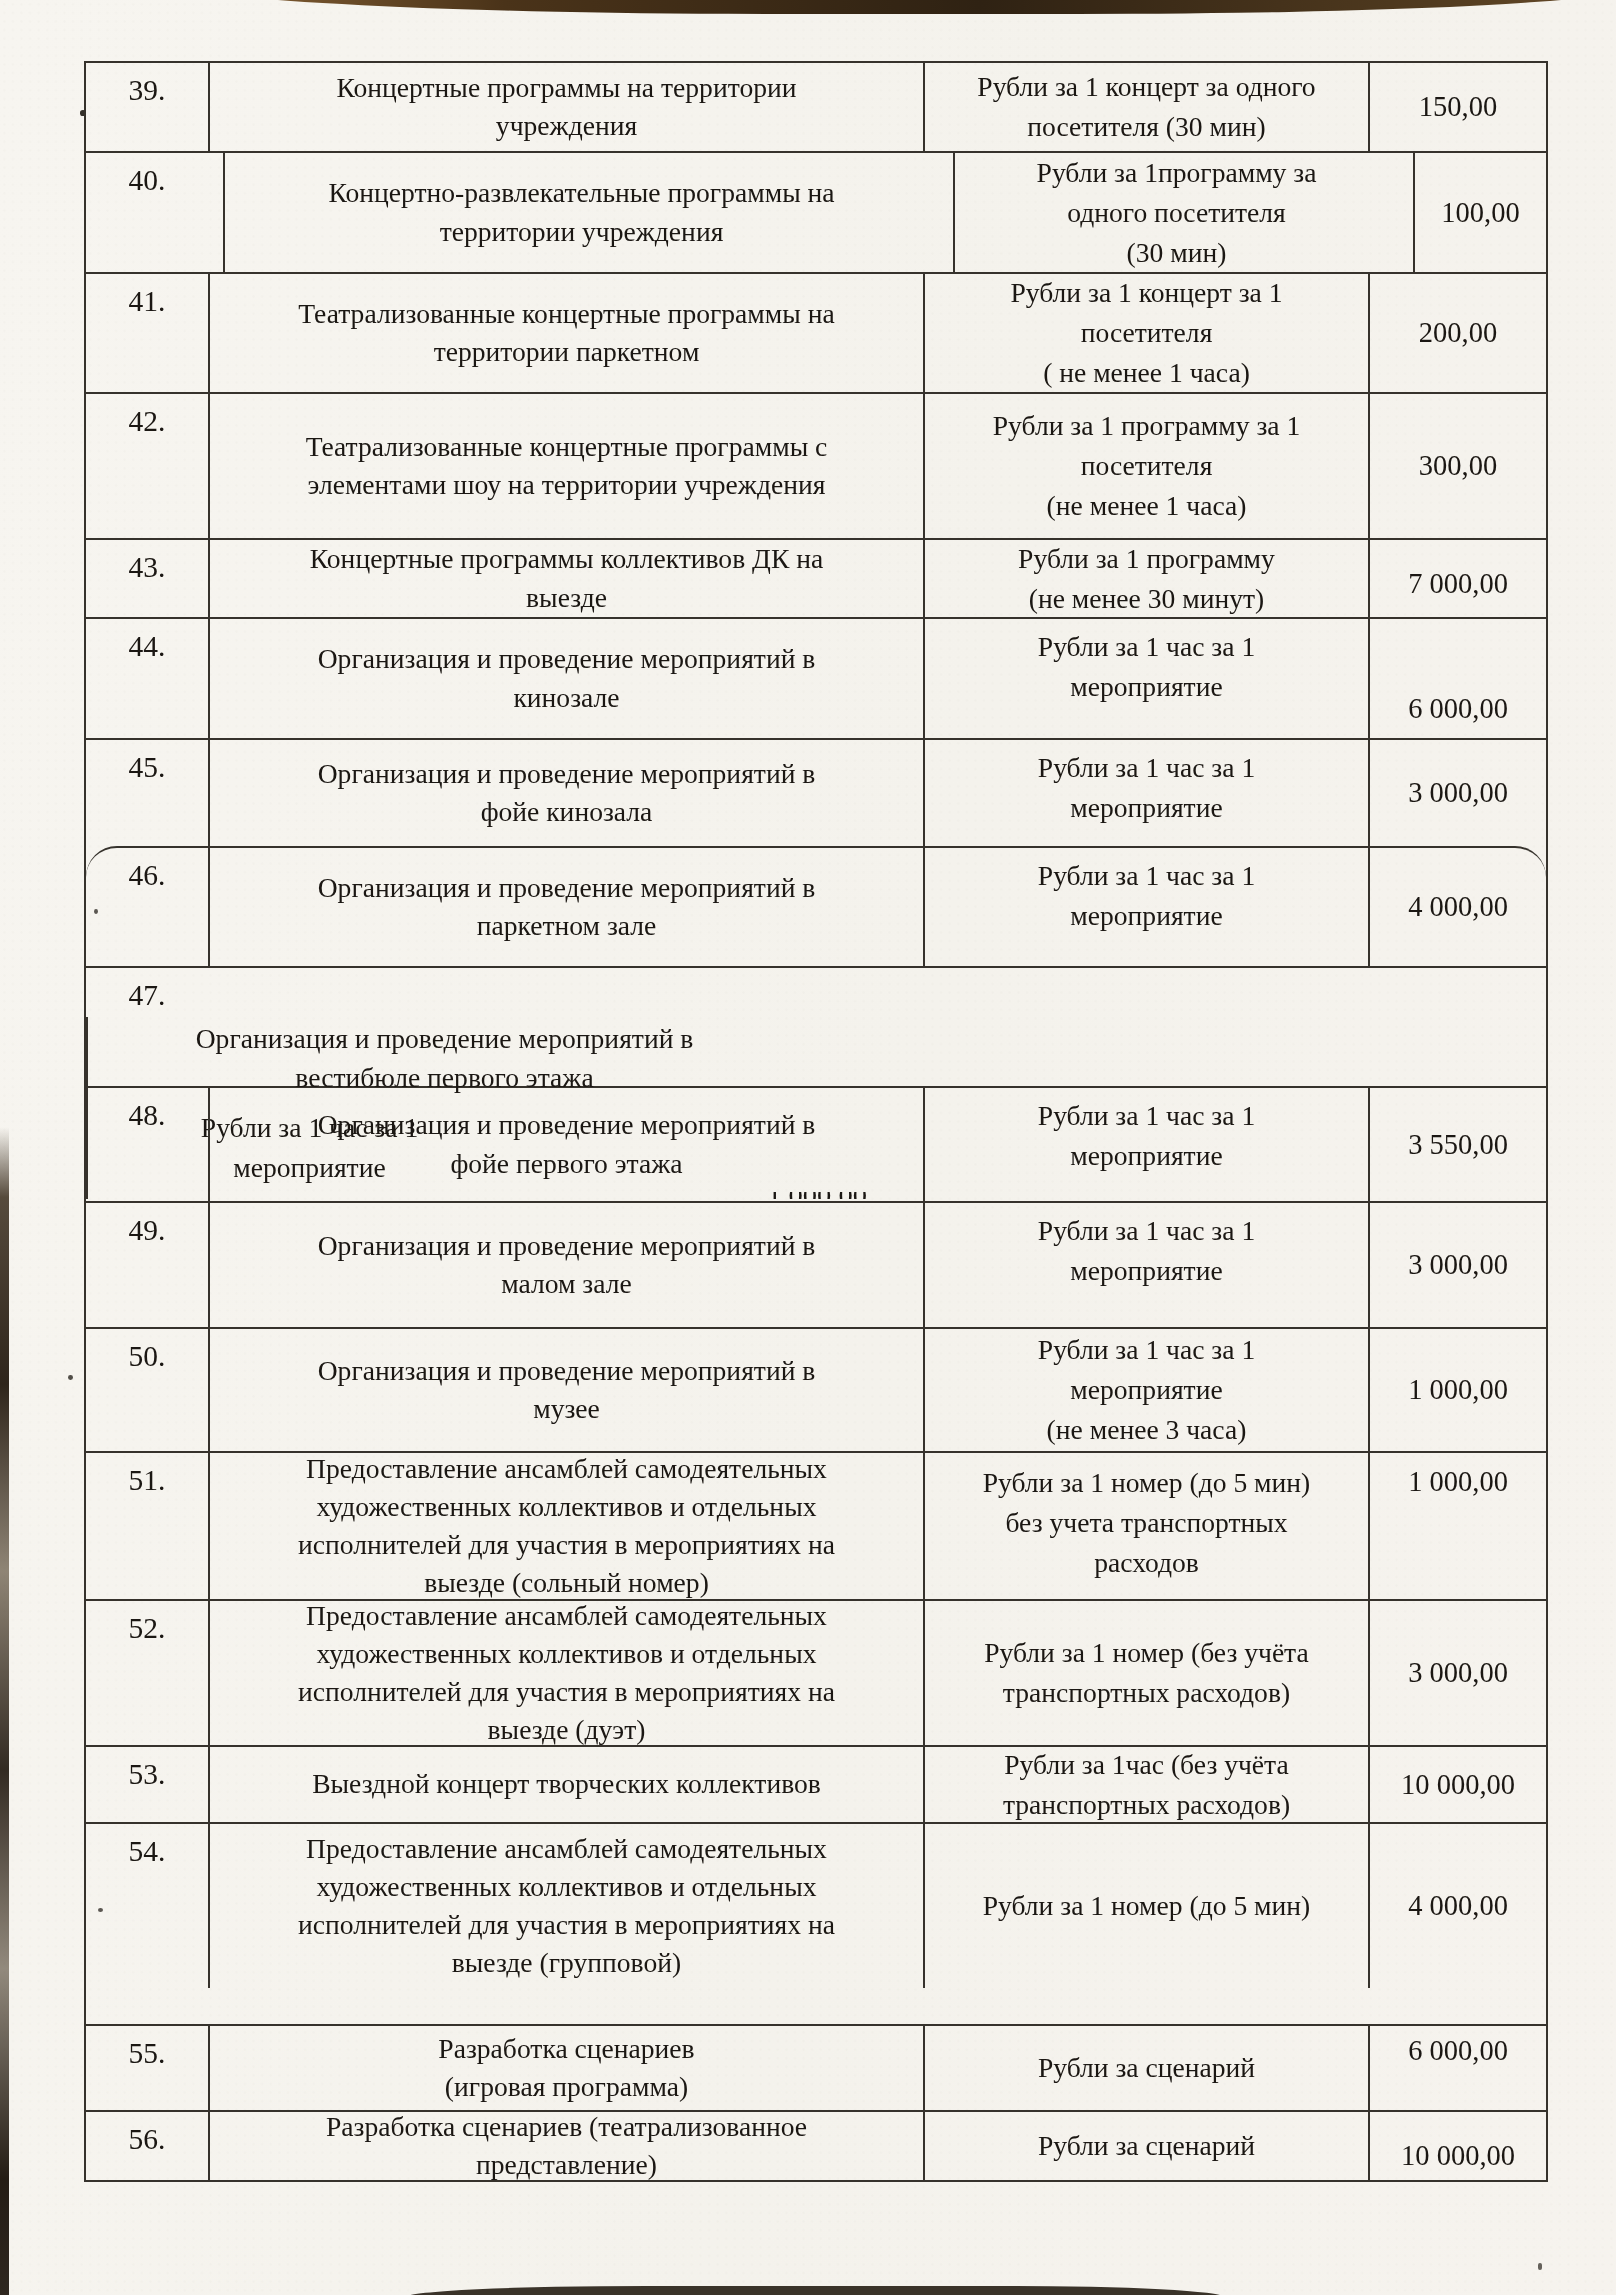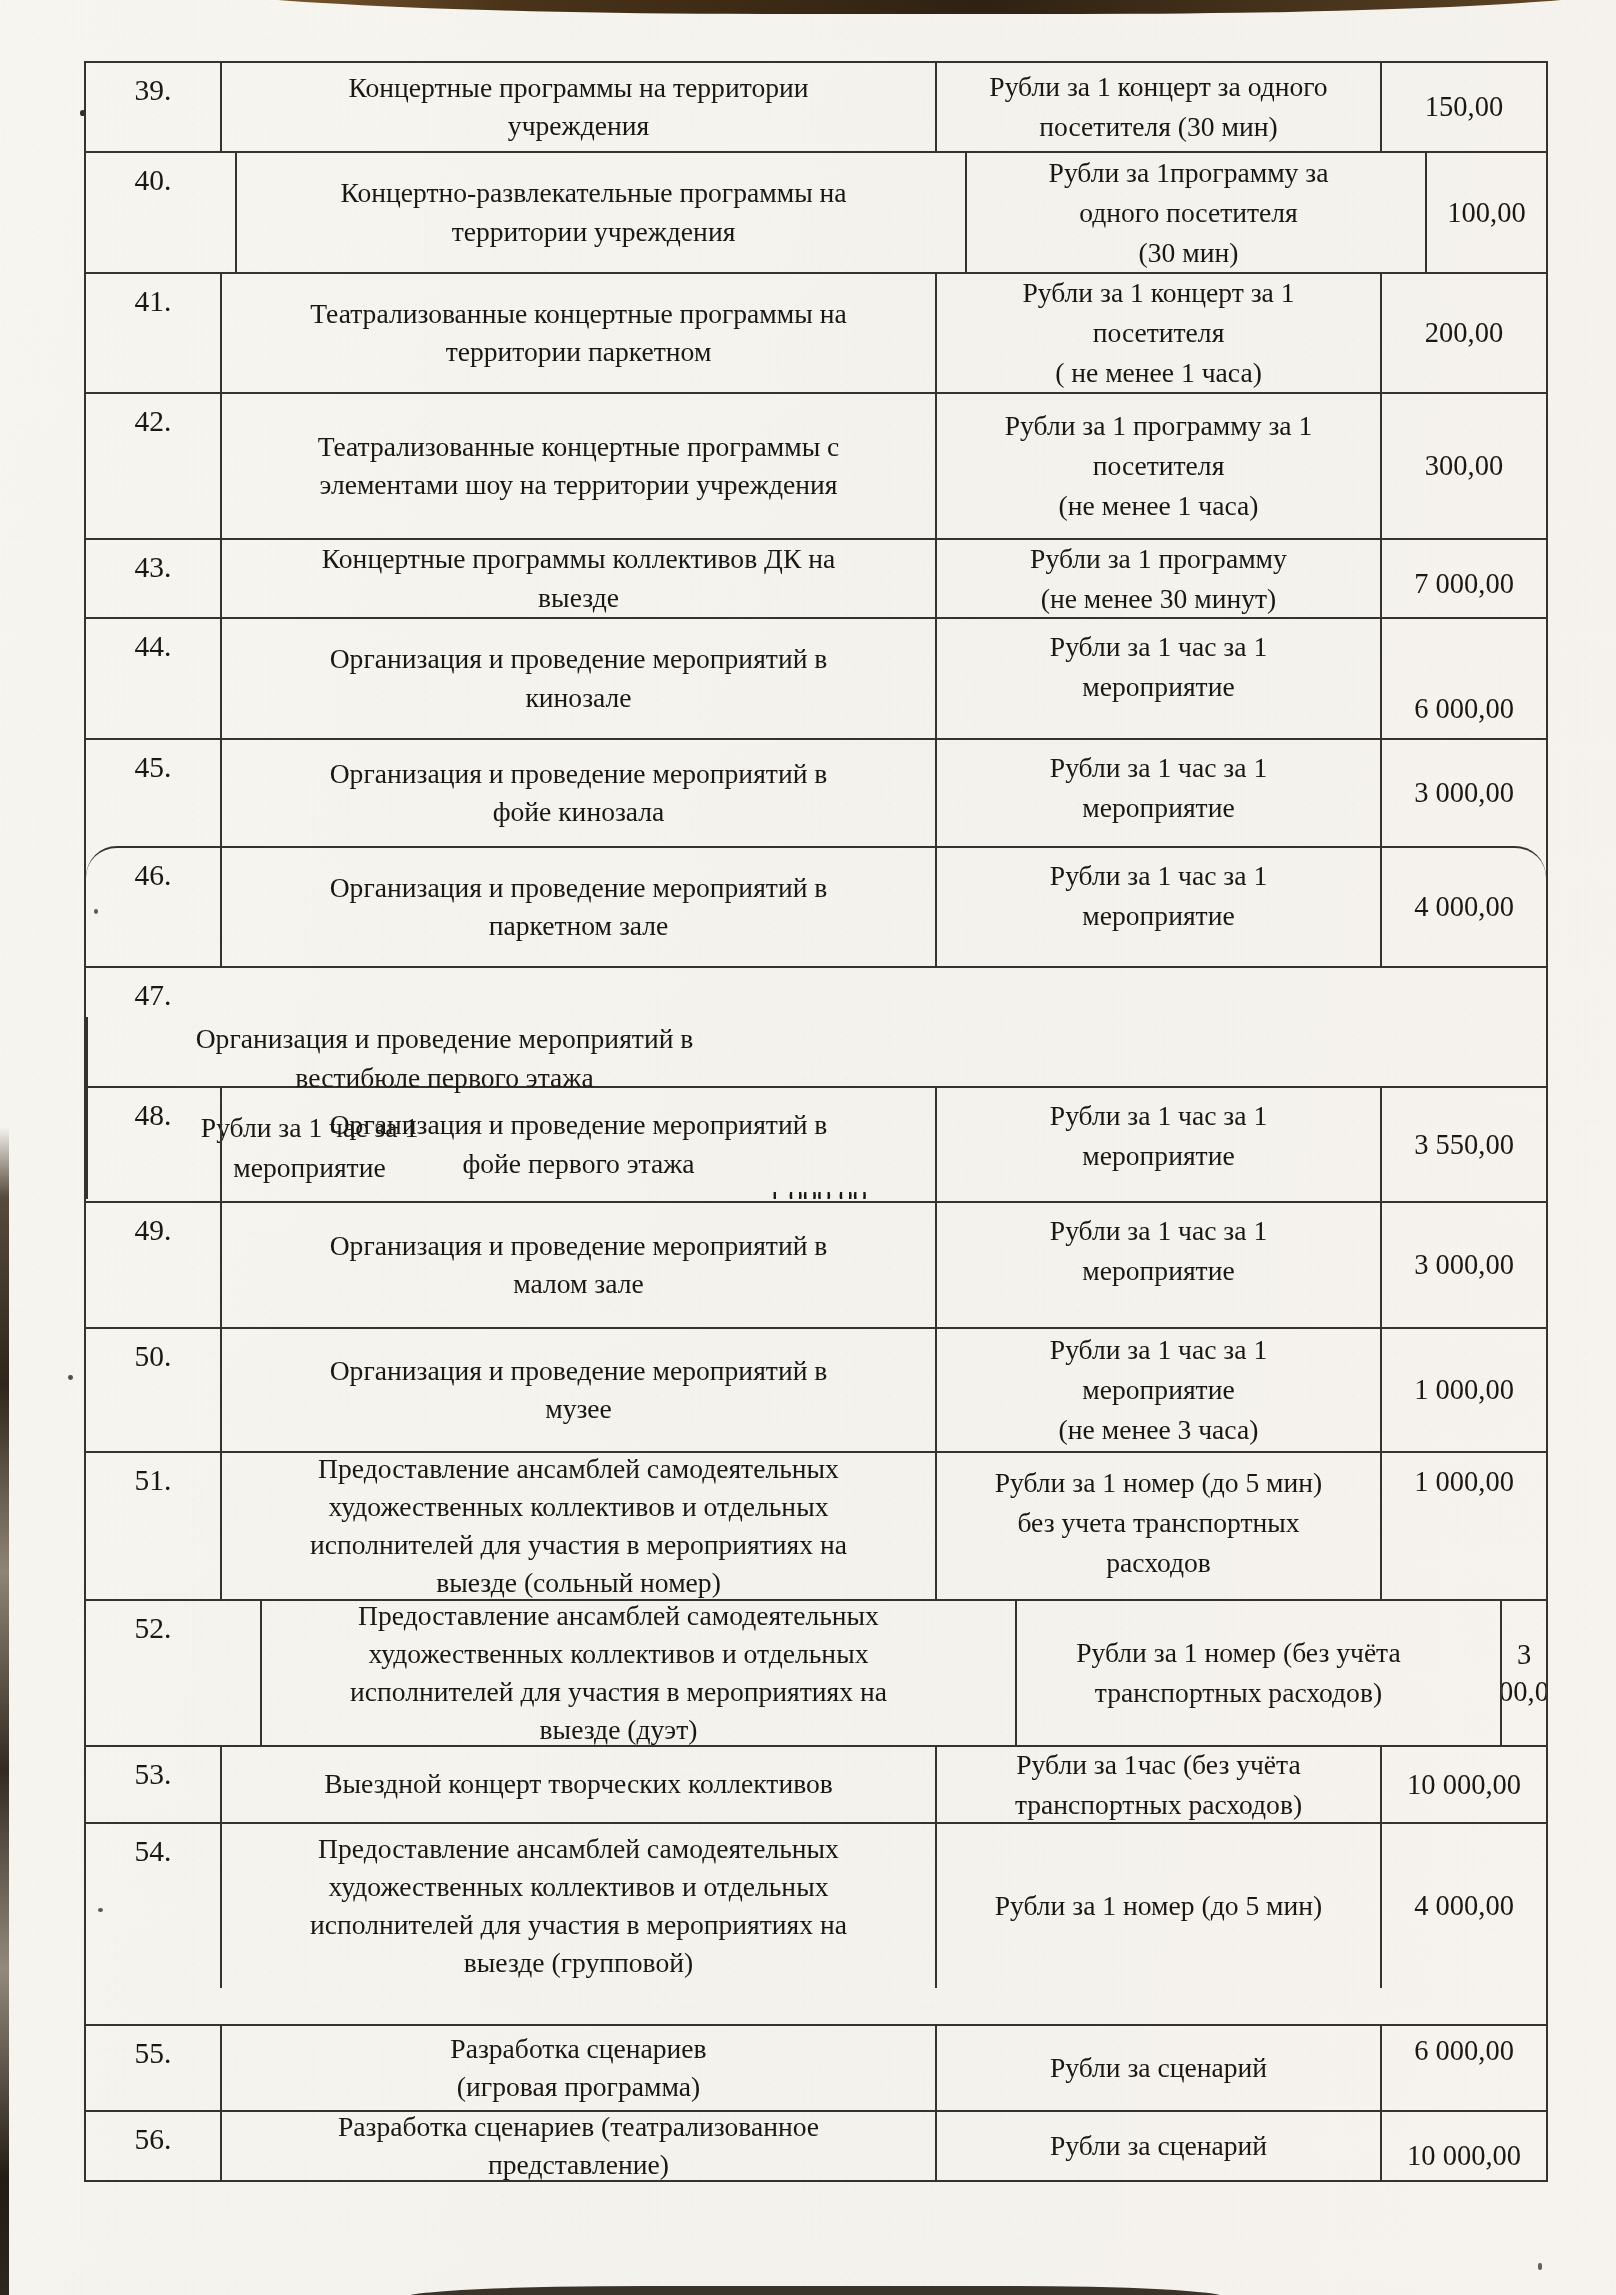--- a/index.html
+++ b/index.html
@@ -50,35 +50,35 @@
   .row{display:flex;box-sizing:border-box;border-top:2.9px solid #36322c;}
   .row:first-child{border-top:none;}
   .cell{
     box-sizing:border-box;border-left:2.9px solid #36322c;
     display:flex;align-items:center;justify-content:center;
     text-align:center;white-space:pre-line;
     padding:3.8px 13.3px;overflow:hidden;
   }
   .cell:first-child{border-left:none;}
   .cell.num{
-    width:134px;flex:0 0 auto;align-items:flex-start;padding-top:9.5px;
+    width:122px;flex:0 0 auto;align-items:flex-start;padding-top:9.5px;
     font-size:29.5px;line-height:1.2;
   }
   .cell.name{width:715px;flex:0 0 auto;font-size:27.6px;line-height:1.38;padding-left:21px;padding-right:21px;}
   .cell.unit{width:445px;flex:0 0 auto;font-size:27.6px;line-height:1.45;}
   .cell.price{flex:1 1 auto;font-size:28.5px;line-height:1.3;}
 
   
   .row:nth-child(1){height:88px;}  .row:nth-child(2){height:121px;gap:15px;}
   .row:nth-child(3){height:120px;} .row:nth-child(4){height:146px;}
   .row:nth-child(5){height:79px;}  .row:nth-child(6){height:121px;}
   .row:nth-child(7){height:108px;} .row:nth-child(8){height:120px;border-radius:31px;}
   .row:nth-child(9){height:120px;flex-direction:column;} .row:nth-child(10){height:115px;}
   .row:nth-child(11){height:126px;}.row:nth-child(12){height:124px;}
-  .row:nth-child(13){height:148px;}.row:nth-child(14){height:146px;gap:40px;}
+  .row:nth-child(13){height:148px;}.row:nth-child(14){height:146px;}
   .row:nth-child(15){height:77px;} .row:nth-child(16){height:166px;}
   .row:nth-child(17){height:86px;margin-top:36px;} .row:nth-child(18){height:70px;}
 
   
   .row:nth-child(n+6):nth-child(-n+11) .cell.unit{align-items:flex-start;padding-top:7.6px;}
   .row:nth-child(6) .cell.price{align-items:flex-end;padding-bottom:11.4px;}
   .row:nth-child(13) .cell.price{align-items:flex-start;padding-top:9.5px;}
   .row:nth-child(13) .cell.unit{align-items:flex-start;padding-top:9.5px;}
   .row:nth-child(17) .cell.price{align-items:flex-start;padding-top:5.7px;}
   .row:nth-child(18) .cell.price{align-items:flex-end;padding-bottom:5.7px;}

